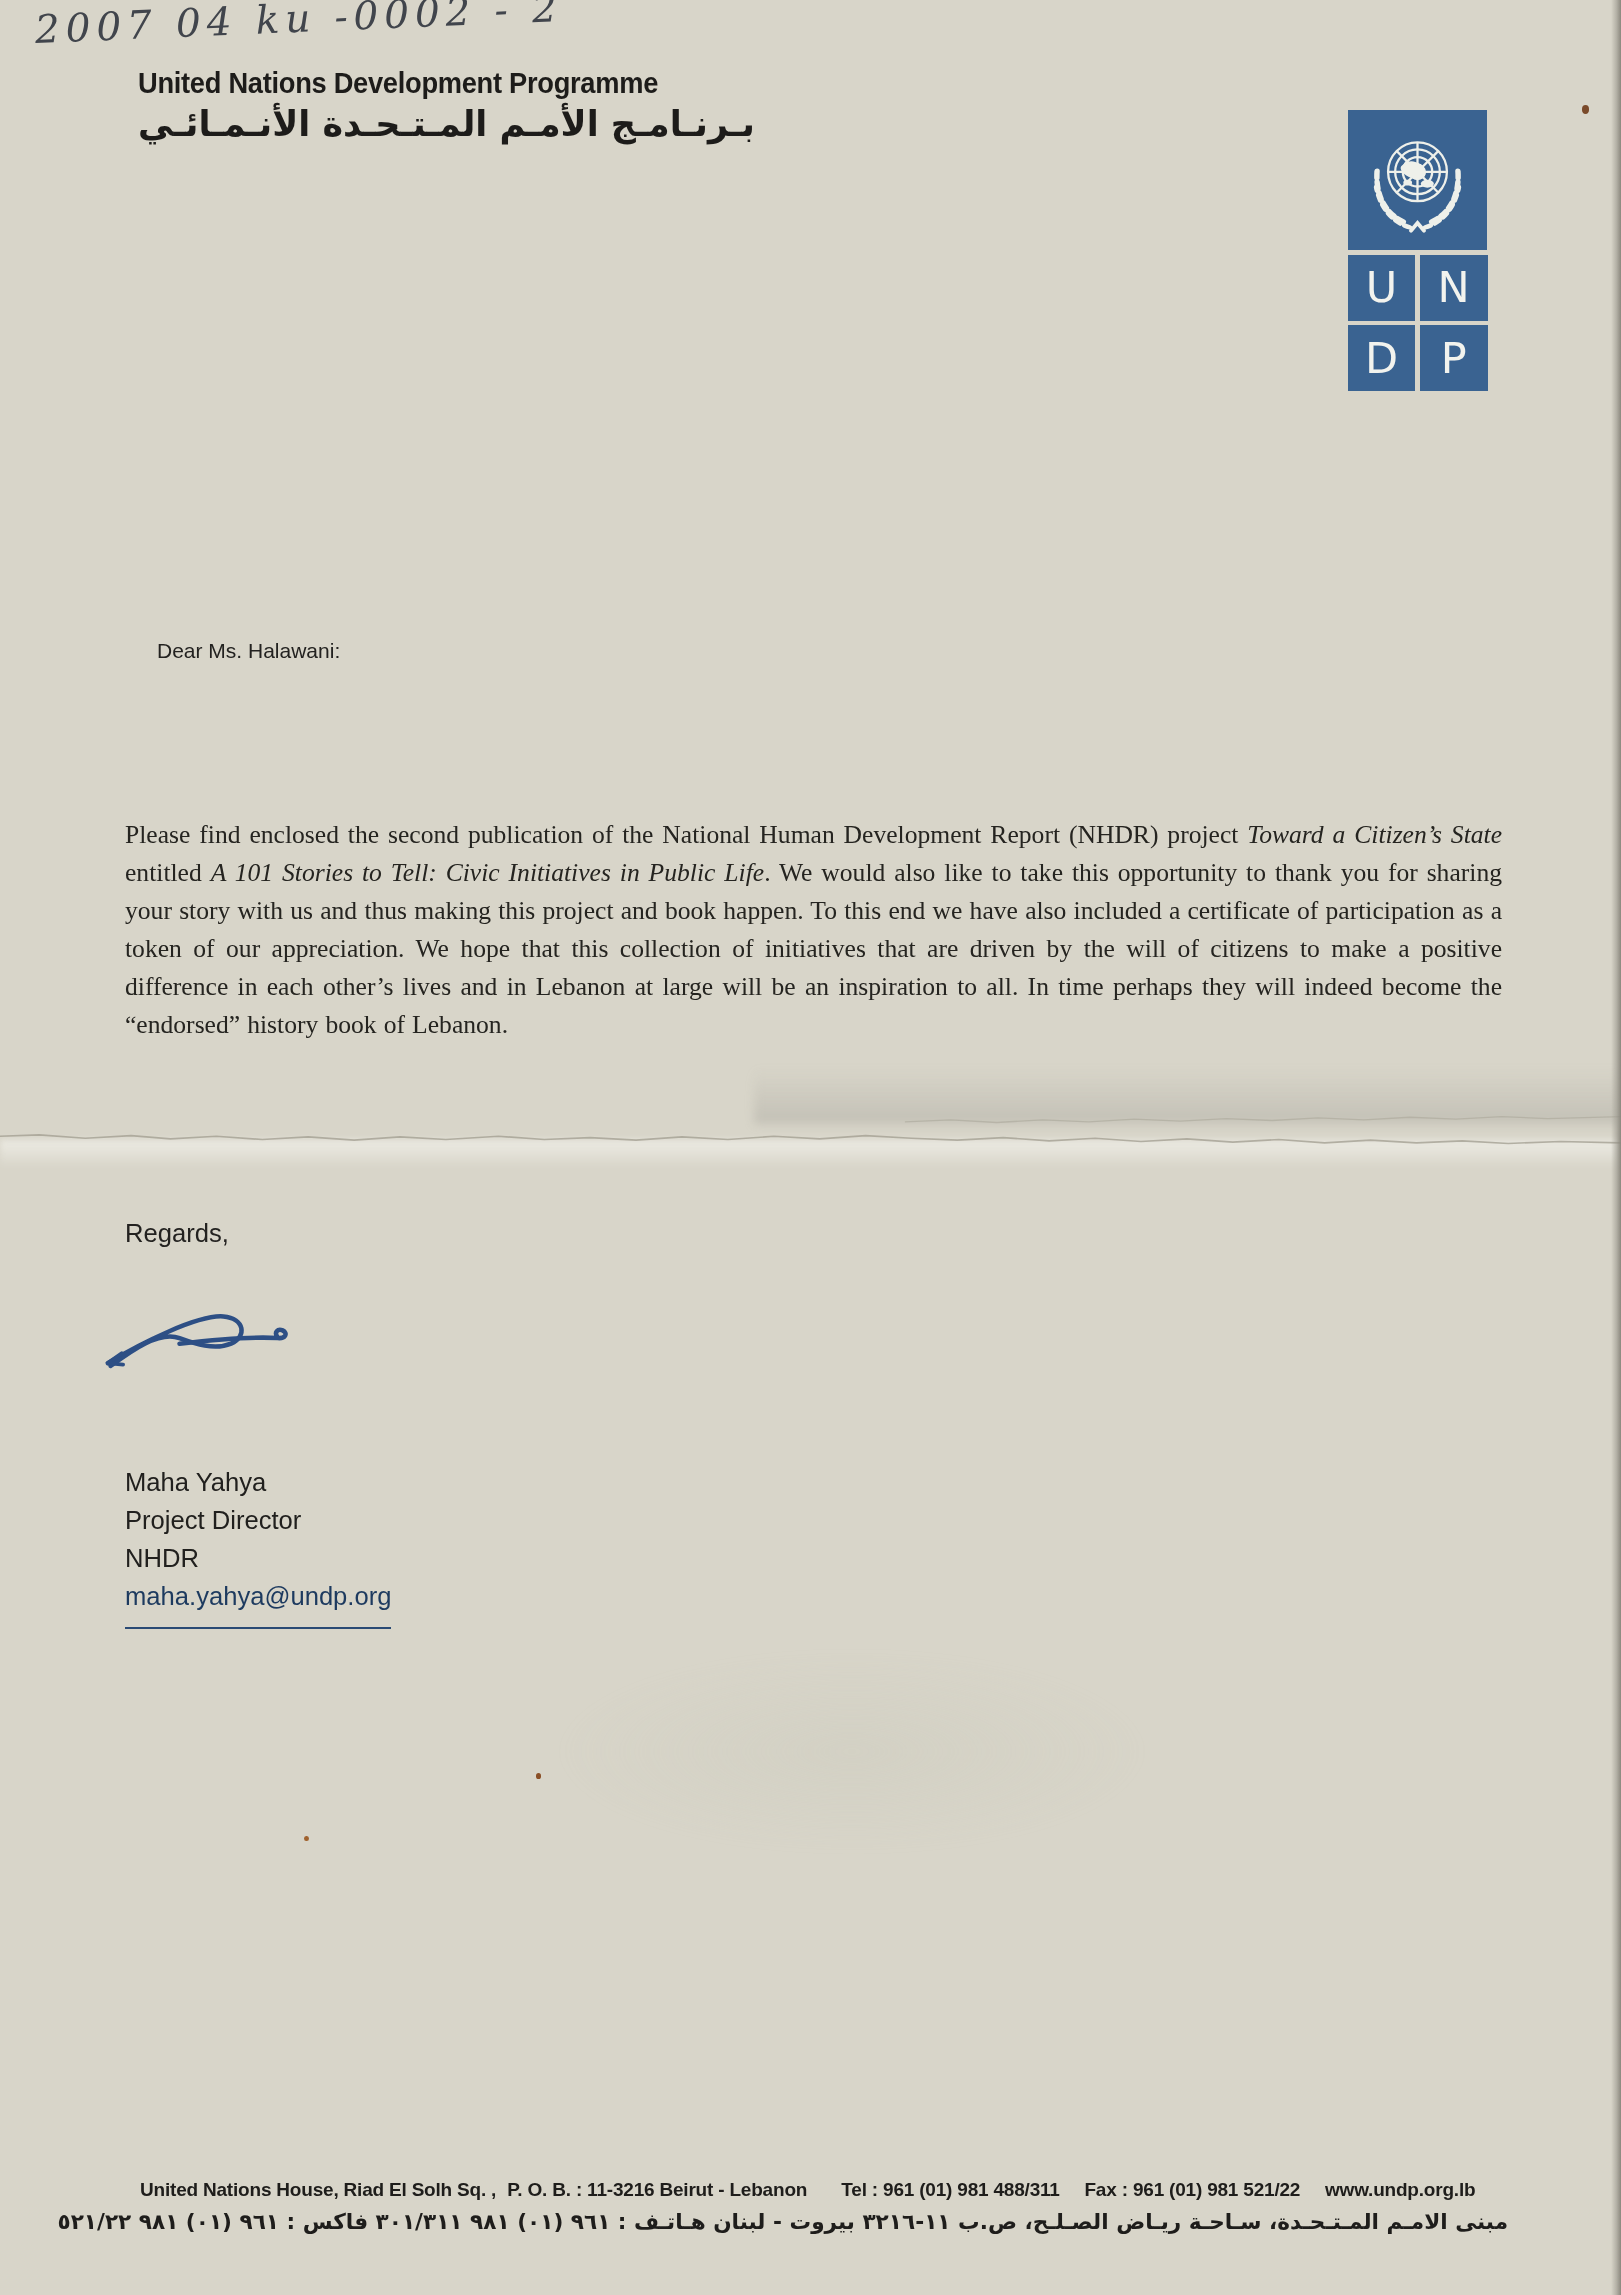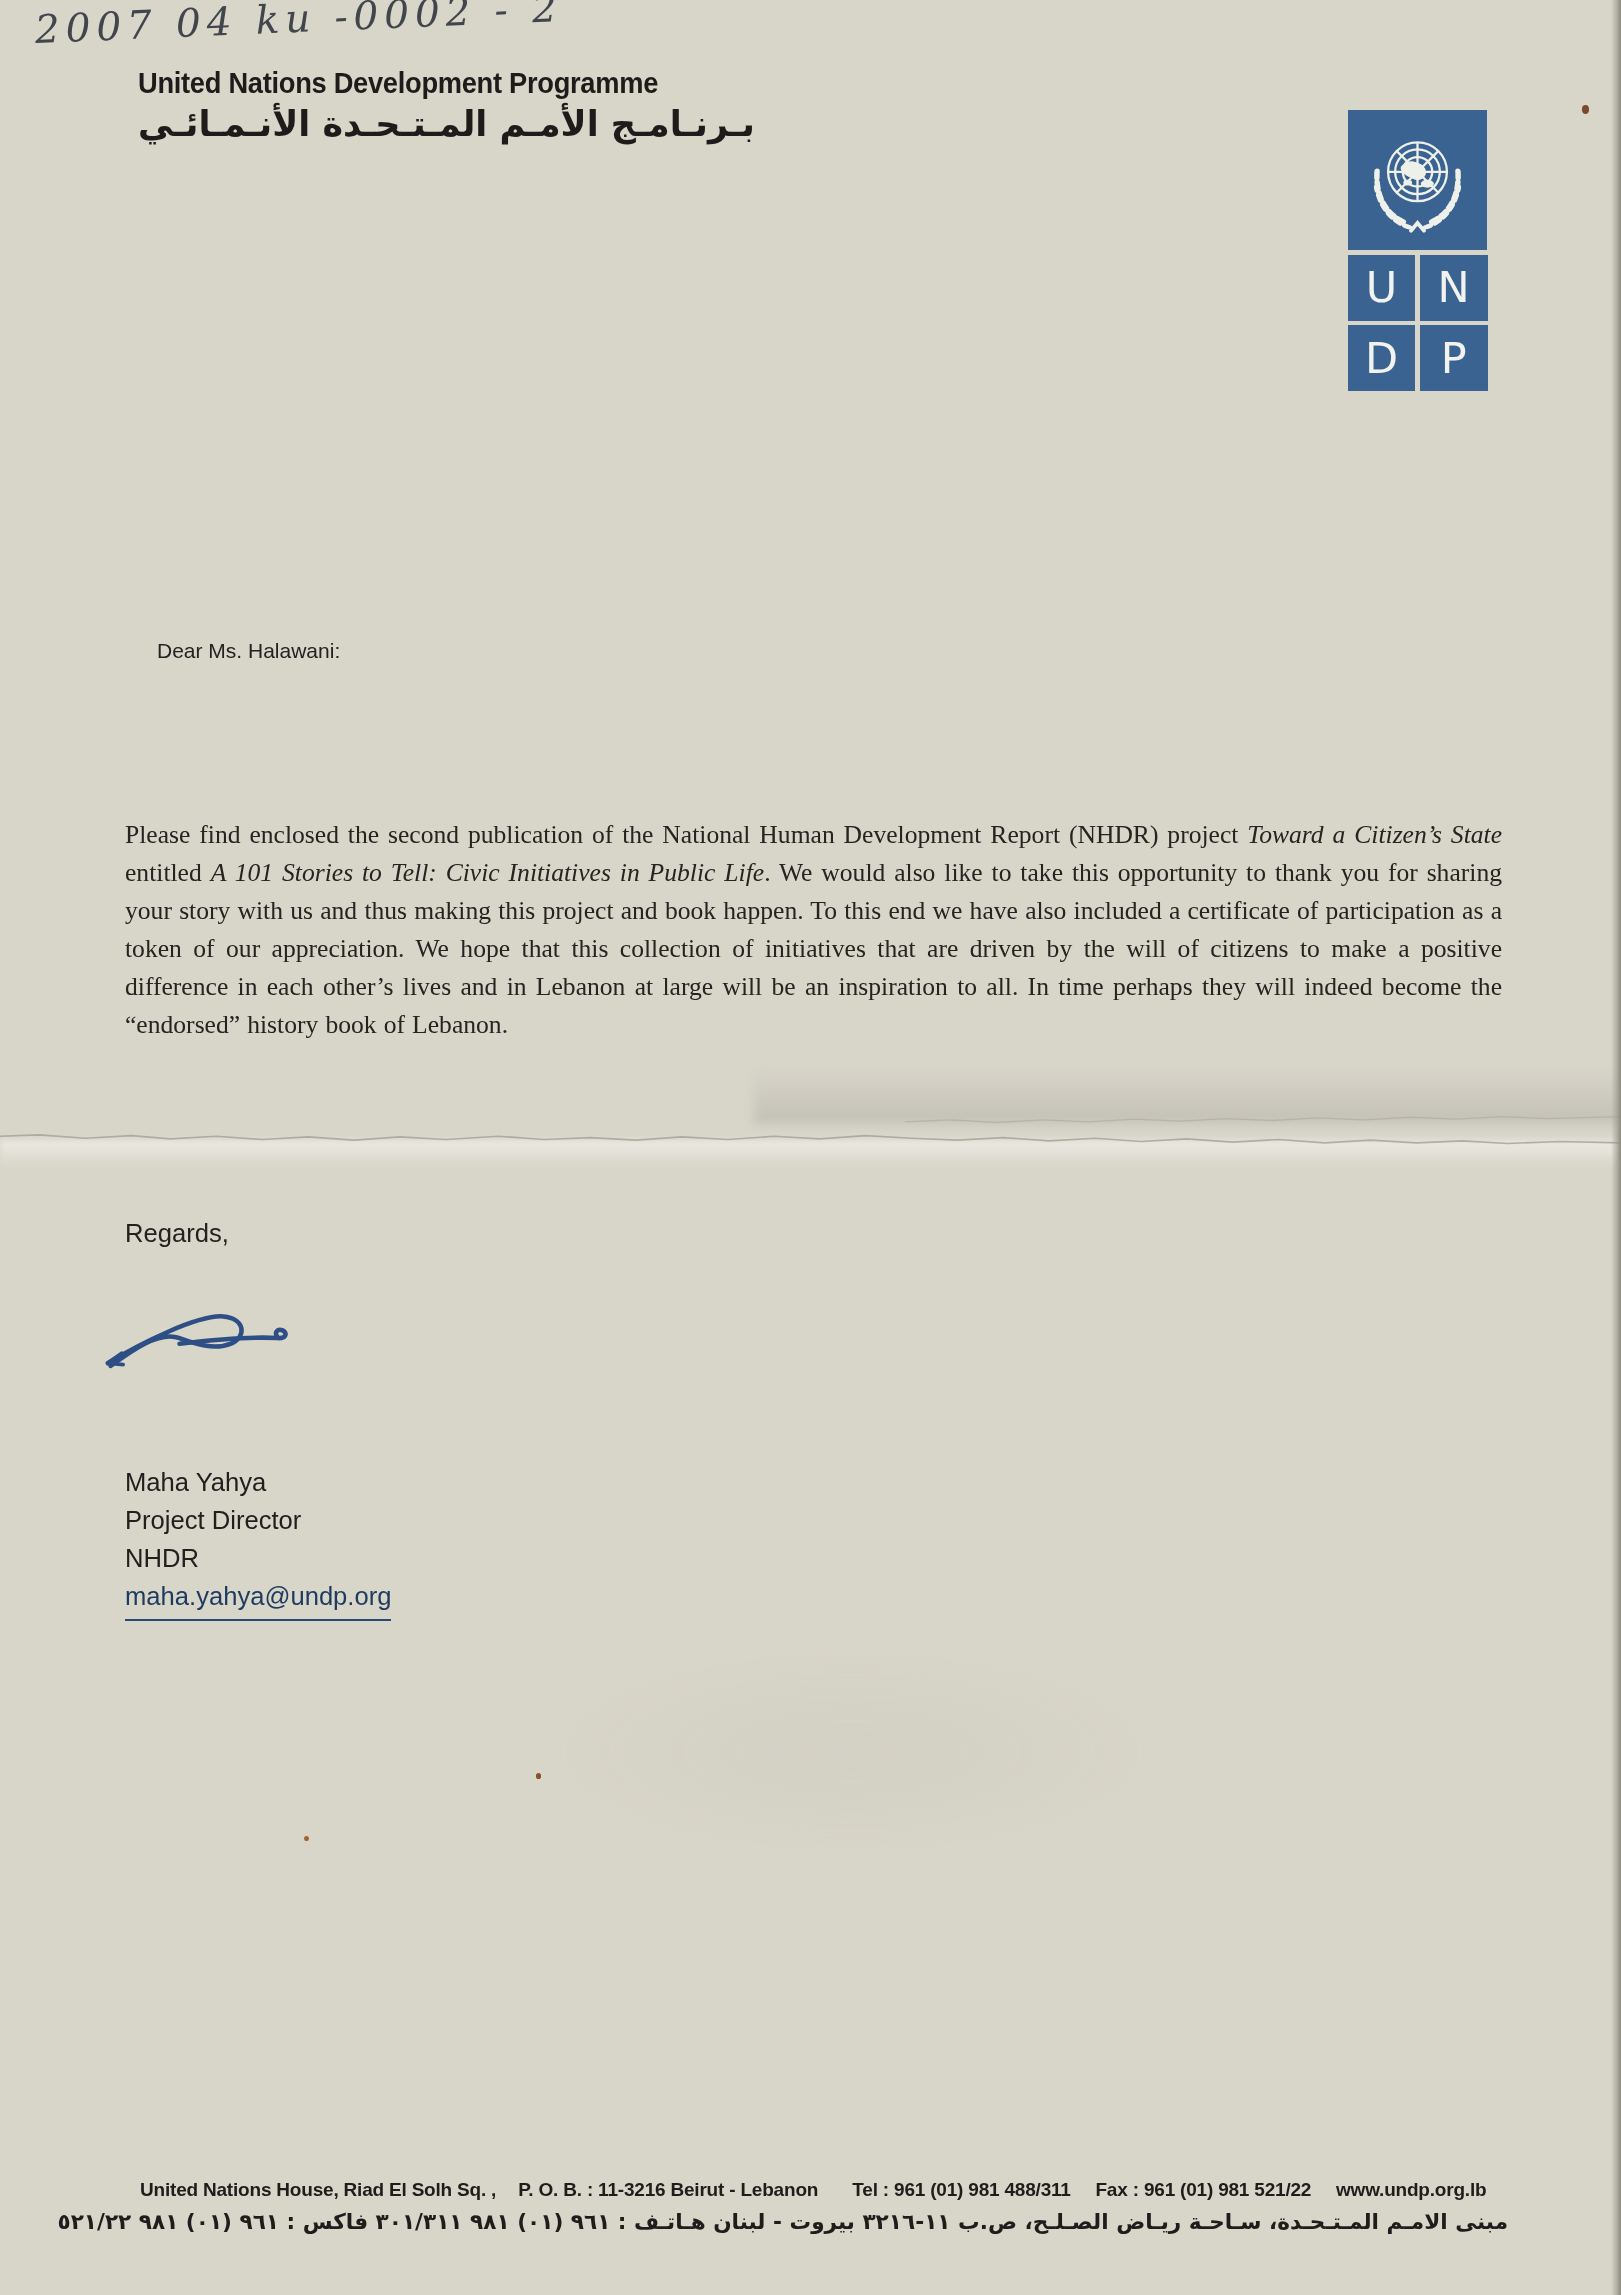--- a/index.html
+++ b/index.html
@@ -56,21 +56,21 @@
     font-size:25.6px; line-height:38px; word-spacing:0.7px;
     text-align:justify; text-align-last:left; color:#252420;font-family:Liberation Serif, serif;
   }
   .paragraph em{font-style:italic;}
   .closing{left:125px; top:1219px; font-size:25.6px;}
 
   .signature{left:98px; top:1306px;}
 
   .sig-block{left:125px; top:1463px; font-size:25.6px; line-height:38px; color:#21201e;}
   .sig-block .email{
-    color:#1d3a5f; text-decoration:none; border-bottom:2px solid #2a4a74; padding-bottom:9px;
+    color:#1d3a5f; text-decoration:none; border-bottom:2px solid #2a4a74; padding-bottom:17px;
   }
 
   
   .crease-shade{
     left:754px; top:1068px; width:867px; height:56px;
     background:linear-gradient(to bottom, rgba(156,154,146,0), rgba(147,145,138,.30));
     filter:blur(4.6px);
   }
   .crease-light{
     left:0; top:1140px; width:1621px; height:27.5px;
@@ -94,21 +94,21 @@
   .speck{border-radius:50%;}
   .speck1{left:1582px; top:105px; width:7.2px; height:8.5px; background:#7a4a2a;}
   .speck2{left:536px; top:1773px; width:5.2px; height:5.9px; background:#8a4f26;}
   .speck3{left:304px; top:1836px; width:4.6px; height:5.2px; background:#a0622e;}
 
   
   .footer-en{
     left:140px; top:2179px; width:1371px; white-space:nowrap;
     font-size:19px; font-weight:700; letter-spacing:-0.2px; color:#1e1d1b;
   }
-  .footer-en .gap-sm{margin-left:17px;}
+  .footer-en .gap-sm{margin-left:6px;}
   .footer-en .gap-lg{margin-left:29px;}
   .footer-en .gap-md{margin-left:19.7px;}
   .footer-ar{
     right:113px; top:2209px; direction:rtl; white-space:nowrap;
     font-family:"DejaVu Sans",sans-serif; font-size:21.6px; font-weight:700; color:#1e1d1b;
   }
 </style>
 </head>
 <body>
 

